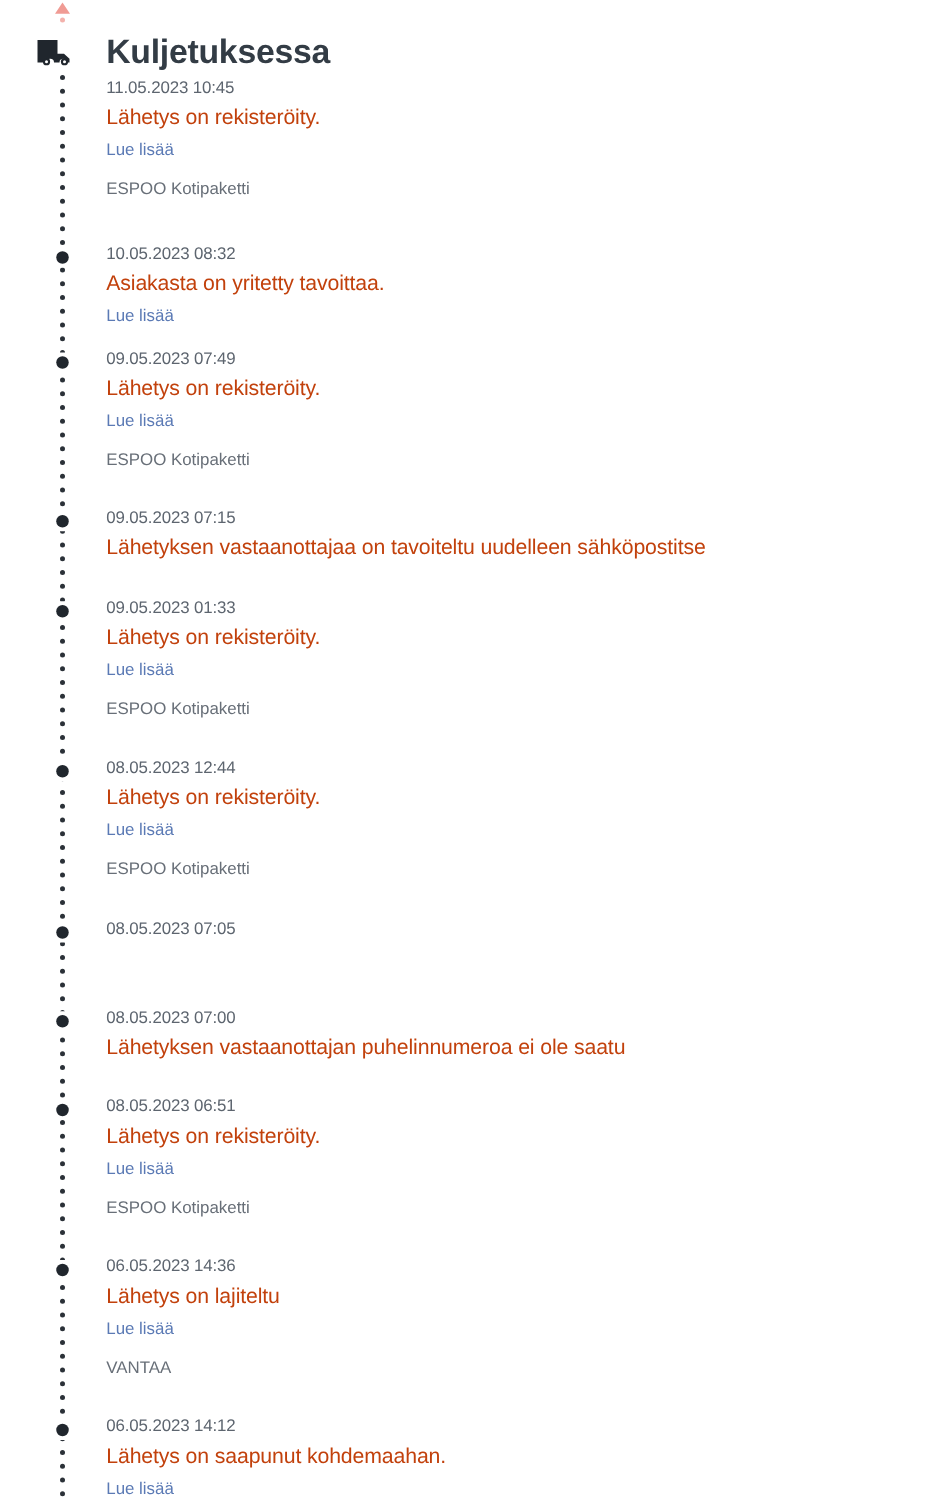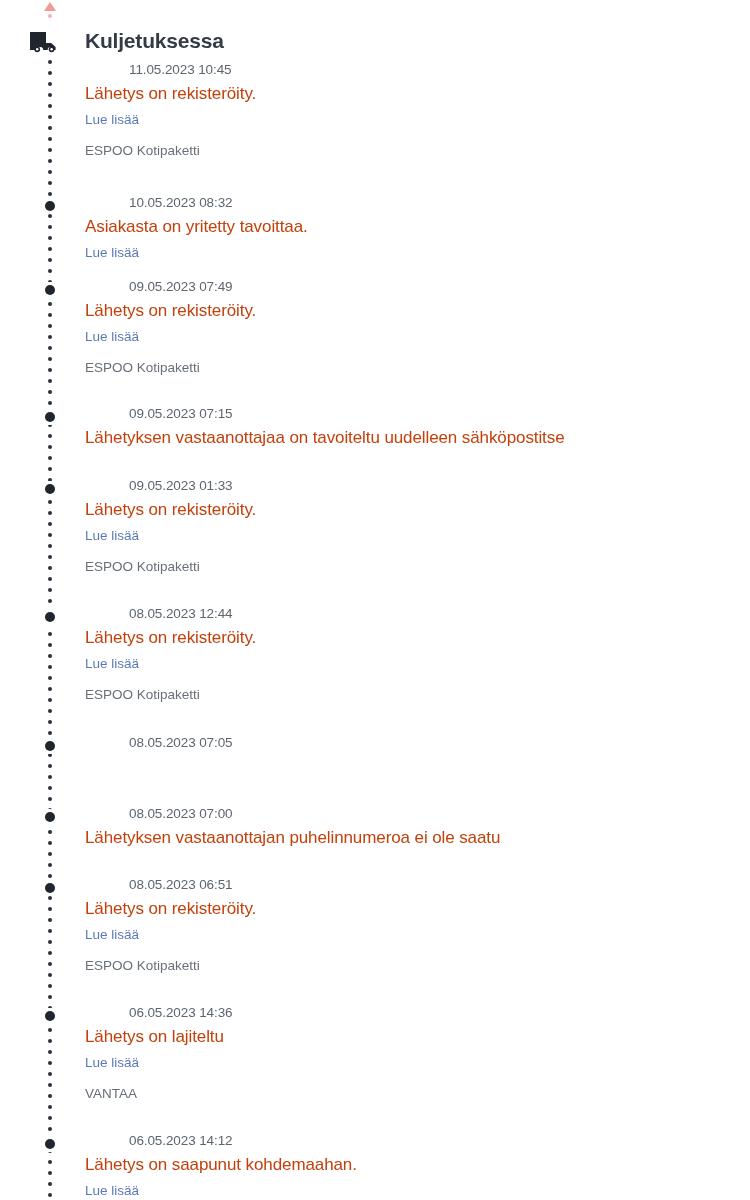--- a/index.html
+++ b/index.html
@@ -81,21 +81,21 @@
     height: 26px;
     display: block;
     background: #ffffff;
     z-index: 3;
   }
   .truck-icon svg { display: block; }
   .status-title {
     position: absolute;
     left: 85px;
     top: 0;
-    font-size: 21px;
+    font-size: 27px;
     font-weight: bold;
     color: #333c45;
     letter-spacing: -0.2px;
     line-height: 34px;
     white-space: nowrap;
   }
 
   
   .events {
     position: absolute;
@@ -132,21 +132,20 @@
     left: 85px;
     top: 0;
     width: 640px;
   }
   .event-time {
     font-size: 13.5px;
     color: #5d656f;
     line-height: 19px;
     letter-spacing: -0.1px;
     white-space: nowrap;
-    margin-left: 44px;
   }
   .event-desc {
     font-size: 17px;
     color: #c2410c;
     line-height: 25px;
     letter-spacing: -0.1px;
     margin-top: 2px;
     white-space: nowrap;
   }
   .event-link {

